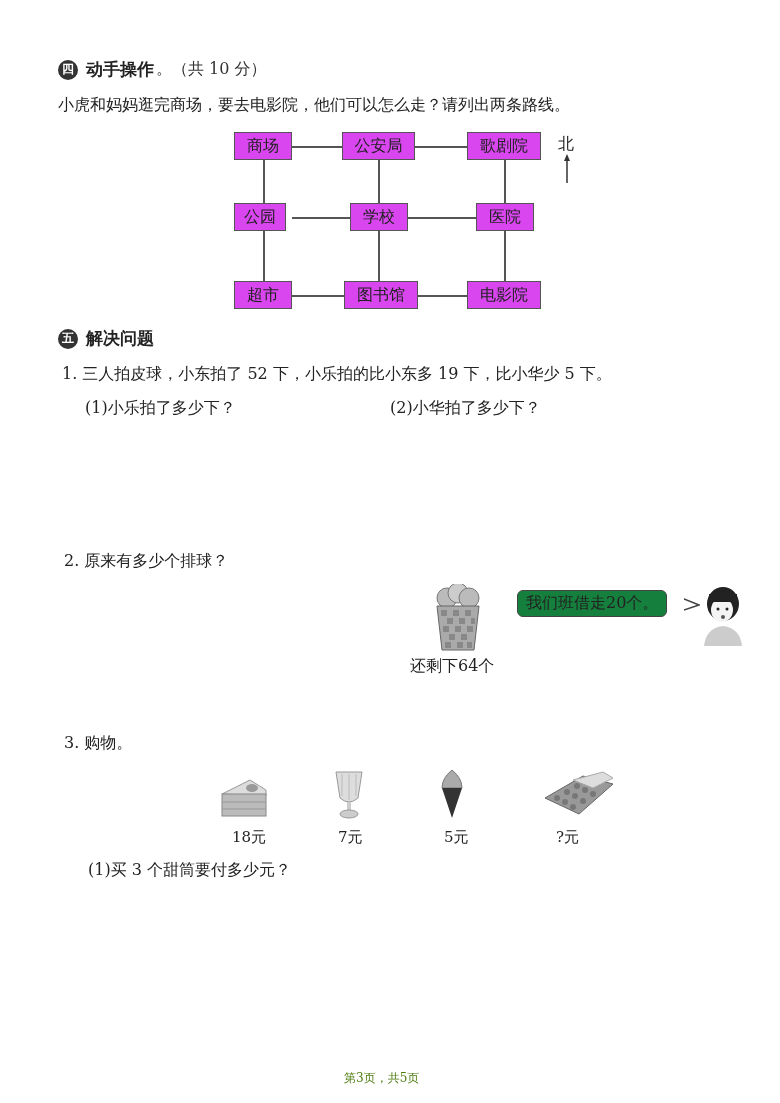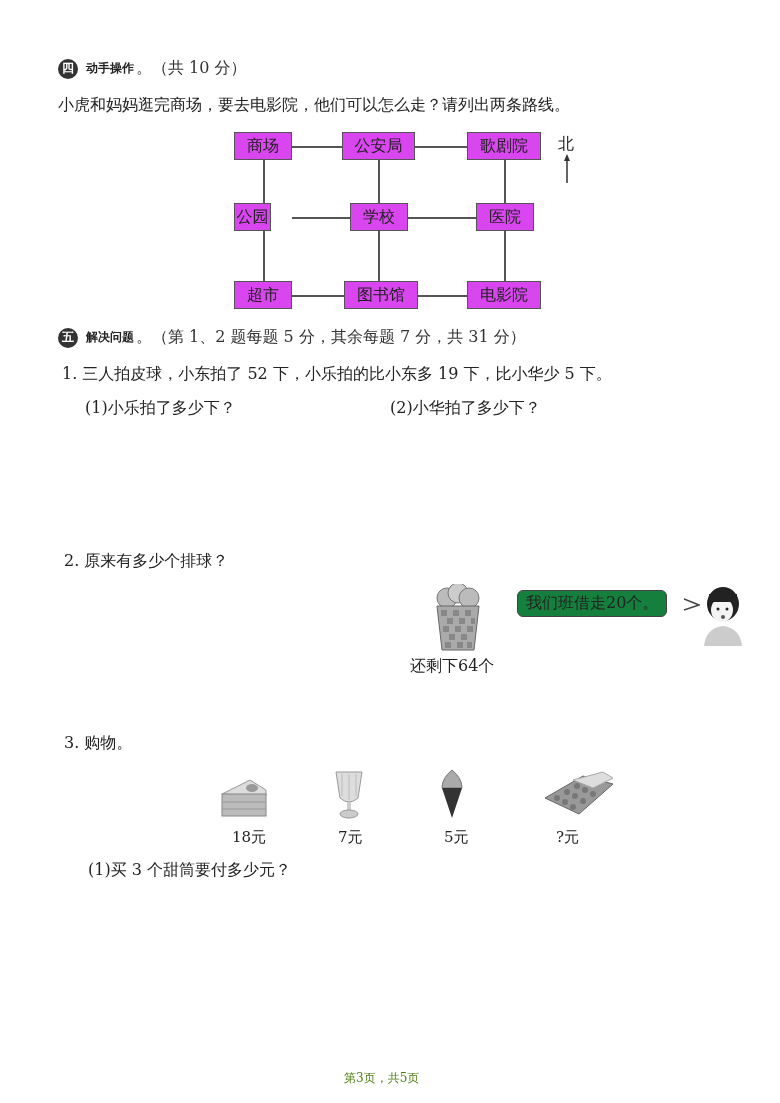--- a/index.html
+++ b/index.html
@@ -8,21 +8,21 @@
       font-family: "DejaVu Serif", "Liberation Serif", serif;
       color: #222;
     }
     .abs { position: absolute; }
     .sec-head { font-size: 17px; display: flex; align-items: center; white-space: nowrap; }
     .sec-badge {
       width: 20px; height: 20px; border-radius: 50%; background: #333; color: #fff;
       font-size: 12px; display: inline-flex; align-items: center; justify-content: center;
       margin-right: 8px; font-family: "DejaVu Sans", sans-serif; font-weight: bold;
     }
-    .sec-title { font-family: "DejaVu Sans", "Liberation Sans", sans-serif; font-weight: bold; font-size: 12px; }
+    .sec-title { font-family: "DejaVu Sans", "Liberation Sans", sans-serif; font-weight: bold; font-size: 17px; }
     .sec-note { font-size: 16px; color: #333; margin-left: 2px; }
     .line { font-size: 16px; white-space: nowrap; color: #222; }
     .map-box {
       position: absolute; border: 1.5px solid #555; background: #d946ef;
       display: flex; align-items: center; justify-content: center;
       font-size: 16px; height: 28px; box-sizing: border-box;
     }
     .hline { position: absolute; height: 1.5px; background: #555; }
     .vline { position: absolute; width: 1.5px; background: #555; }
     .bubble {
@@ -54,38 +54,37 @@
   <div class="vline" style="left:263px; top:160px; height:43px;"></div>
   <div class="vline" style="left:263px; top:231px; height:50px;"></div>
   <div class="vline" style="left:378px; top:160px; height:43px;"></div>
   <div class="vline" style="left:378px; top:231px; height:50px;"></div>
   <div class="vline" style="left:504px; top:160px; height:43px;"></div>
   <div class="vline" style="left:504px; top:231px; height:50px;"></div>
 
   <div class="map-box" style="left:234px; top:132px; width:58px;">商场</div>
   <div class="map-box" style="left:342px; top:132px; width:73px;">公安局</div>
   <div class="map-box" style="left:467px; top:132px; width:74px;">歌剧院</div>
-  <div class="map-box" style="left:234px; top:203px; width:37px;">公园</div>
+  <div class="map-box" style="left:234px; top:203px; width:52px;">公园</div>
   <div class="map-box" style="left:350px; top:203px; width:58px;">学校</div>
   <div class="map-box" style="left:476px; top:203px; width:58px;">医院</div>
   <div class="map-box" style="left:234px; top:281px; width:58px;">超市</div>
   <div class="map-box" style="left:344px; top:281px; width:74px;">图书馆</div>
   <div class="map-box" style="left:467px; top:281px; width:74px;">电影院</div>
 
   <div class="abs" style="left:558px; top:134px; font-size:16px;">北</div>
   <svg class="abs" style="left:562px; top:154px;" width="10" height="30">
     <line x1="5" y1="4" x2="5" y2="29" stroke="#333" stroke-width="1.5"></line>
     <polygon points="5,0 2,7 8,7" fill="#333"></polygon>
   </svg>
 </div>
 
 <div class="abs sec-head" style="left:58px; top:327px;">
   <span class="sec-badge">五</span>
   <span class="sec-title">解决问题</span>
-  <span class="sec-note">。（第 1、2 题每题 5 分，其余每题 7 分，共 31 分）</span>
 </div>
 
 <div class="abs line" style="left:62px; top:364px;">1. 三人拍皮球，小东拍了 52 下，小乐拍的比小东多 19 下，比小华少 5 下。</div>
 <div class="abs line" style="left:85px; top:398px;">(1)小乐拍了多少下？</div>
 <div class="abs line" style="left:390px; top:398px;">(2)小华拍了多少下？</div>
 
 <div class="abs line" style="left:64px; top:551px;">2. 原来有多少个排球？</div>
 
 <svg class="abs" style="left:433px; top:584px;" width="50" height="68">
   <circle cx="14" cy="14" r="10" fill="#bbb" stroke="#777"></circle>

